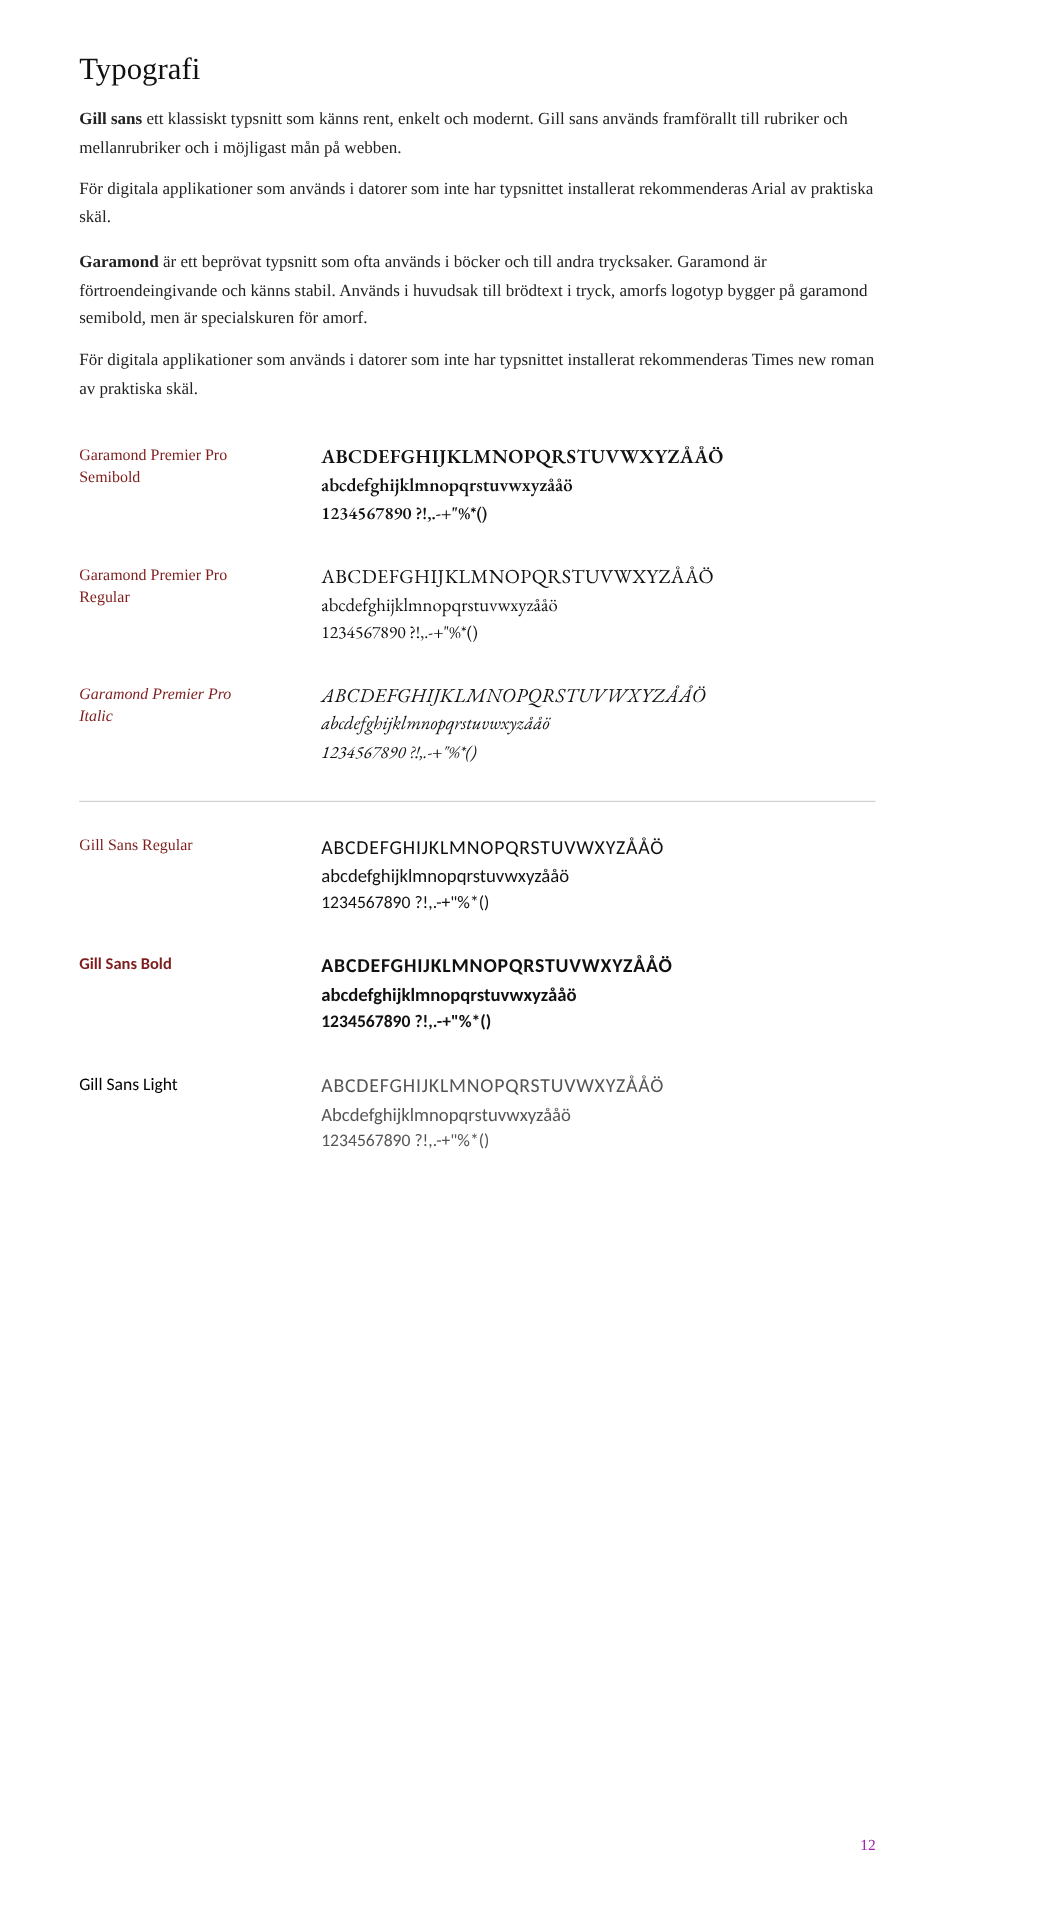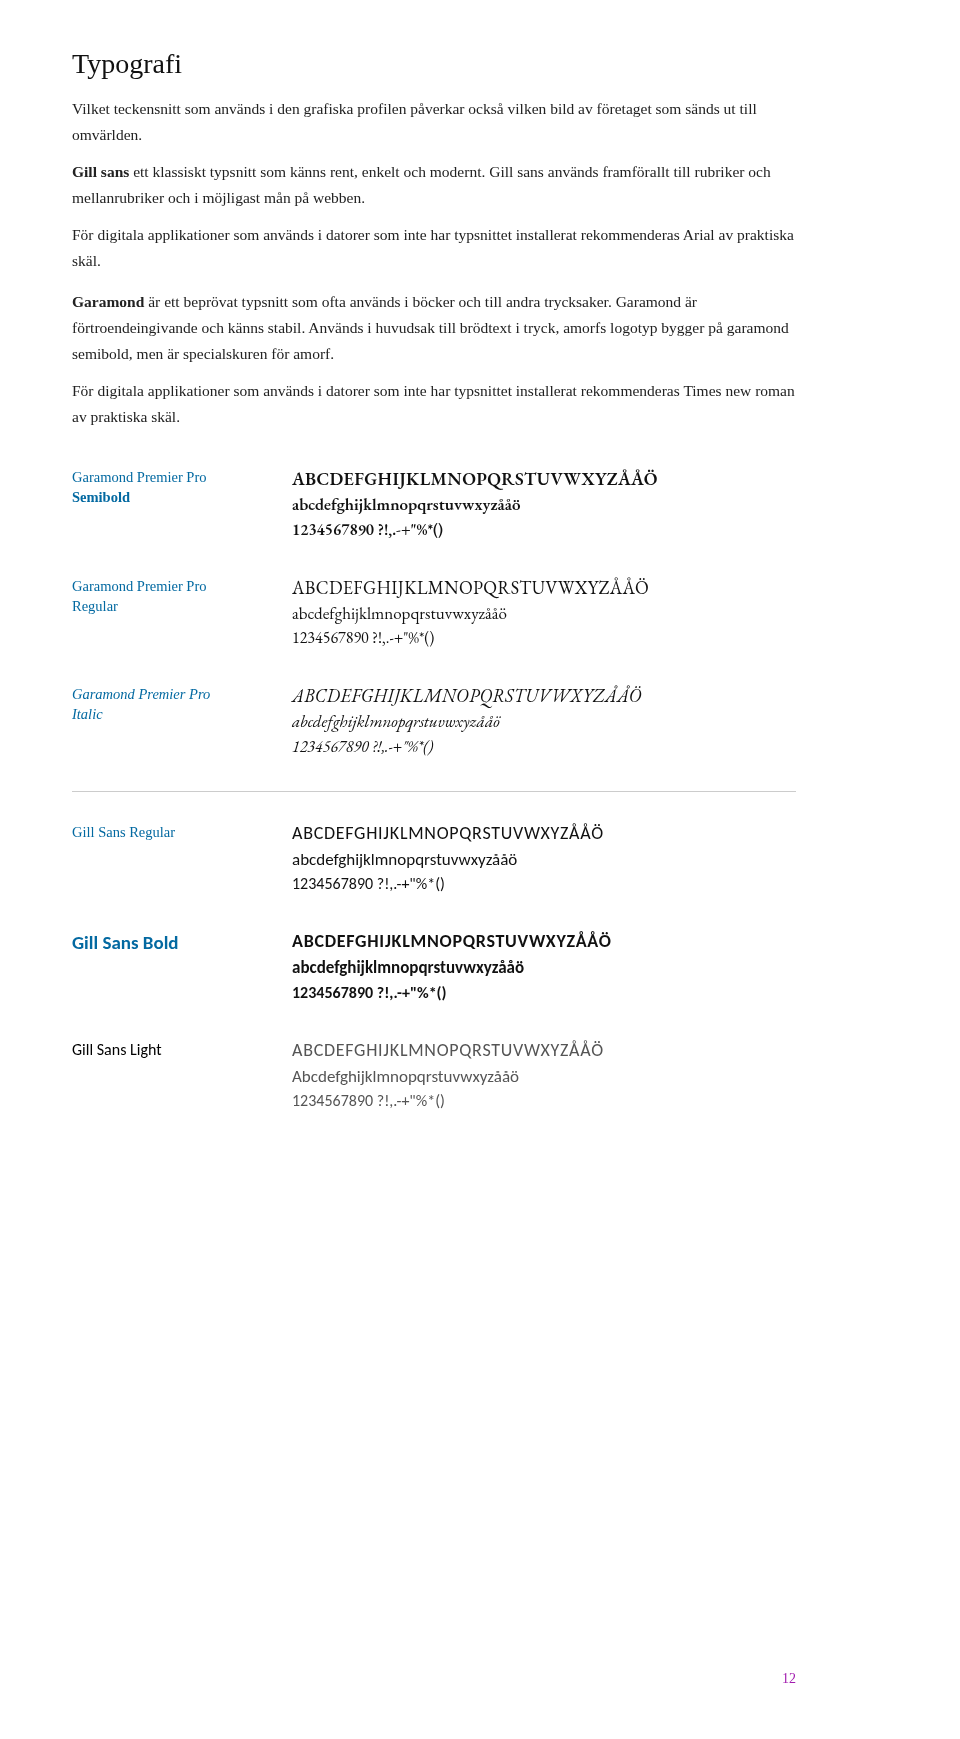--- a/index.html
+++ b/index.html
@@ -75,26 +75,26 @@
 
     .font-label {
       width: 220px;
       flex-shrink: 0;
       padding-top: 2px;
     }
 
     .font-label-name {
       font-family: Georgia, 'Times New Roman', serif;
       font-size: 14.5px;
-      color: #0369a1;
+      color: #7f1d1d;
       line-height: 1.4;
     }
 
     .font-label-name.semibold {
-      font-weight: bold;
+      font-weight: normal;
     }
 
     .font-label-name.italic {
       font-style: italic;
     }
 
     .font-display {
       flex: 1;
     }
 
@@ -247,38 +247,37 @@
       font-family: 'Gill Sans', 'Gill Sans MT', Calibri, sans-serif;
       font-size: 16px;
       font-weight: 300;
       line-height: 1.5;
       color: #555;
     }
 
     .gill-sans-bold-label {
       font-family: 'Gill Sans', 'Gill Sans MT', Calibri, sans-serif;
       font-weight: bold;
-      font-size: 19px;
+      font-size: 15px;
     }
 
     .gill-sans-light-label {
       font-family: 'Gill Sans', 'Gill Sans MT', Calibri, sans-serif;
       font-weight: 300;
       font-size: 16px;
       color: #000000;
     }
   </style>
 </head>
 <body>
 
 <div class="page">
 
   <h1 class="title">Typografi</h1>
 
-  <p class="intro-text">Vilket teckensnitt som används i den grafiska profilen påverkar också vilken bild av företaget som sänds ut till omvärlden.</p>
 
 
 
   <div class="gill-sans-section">
     <p class="intro-text">
       <strong>Gill sans</strong> <span>ett klassiskt typsnitt som känns rent, enkelt och modernt. Gill sans används framförallt till rubriker och mellanrubriker och i möjligast mån på webben.</span>
     </p>
     <p class="intro-text">För digitala applikationer som används i datorer som inte har typsnittet installerat rekommenderas Arial av praktiska skäl.</p>
   </div>
 

